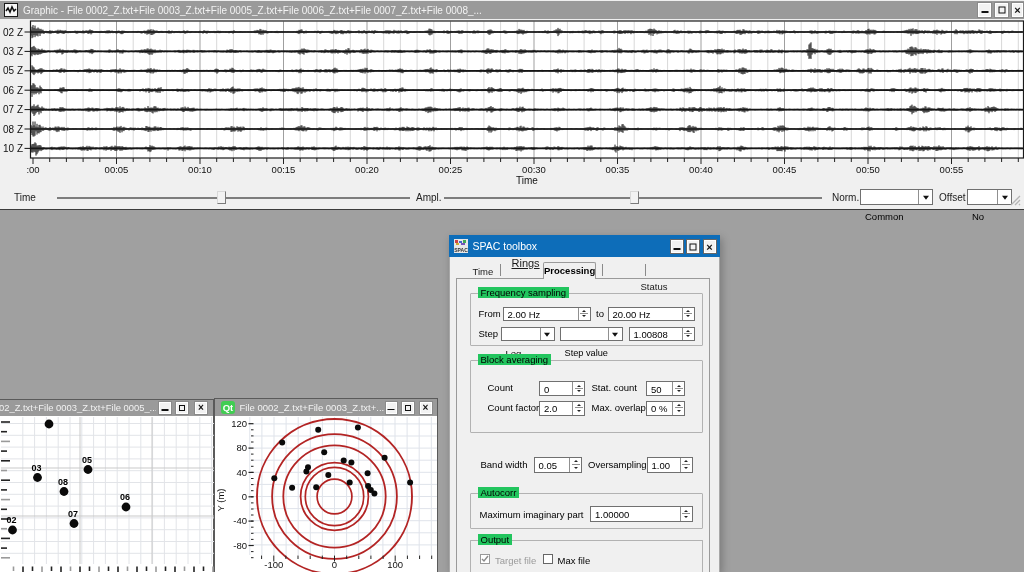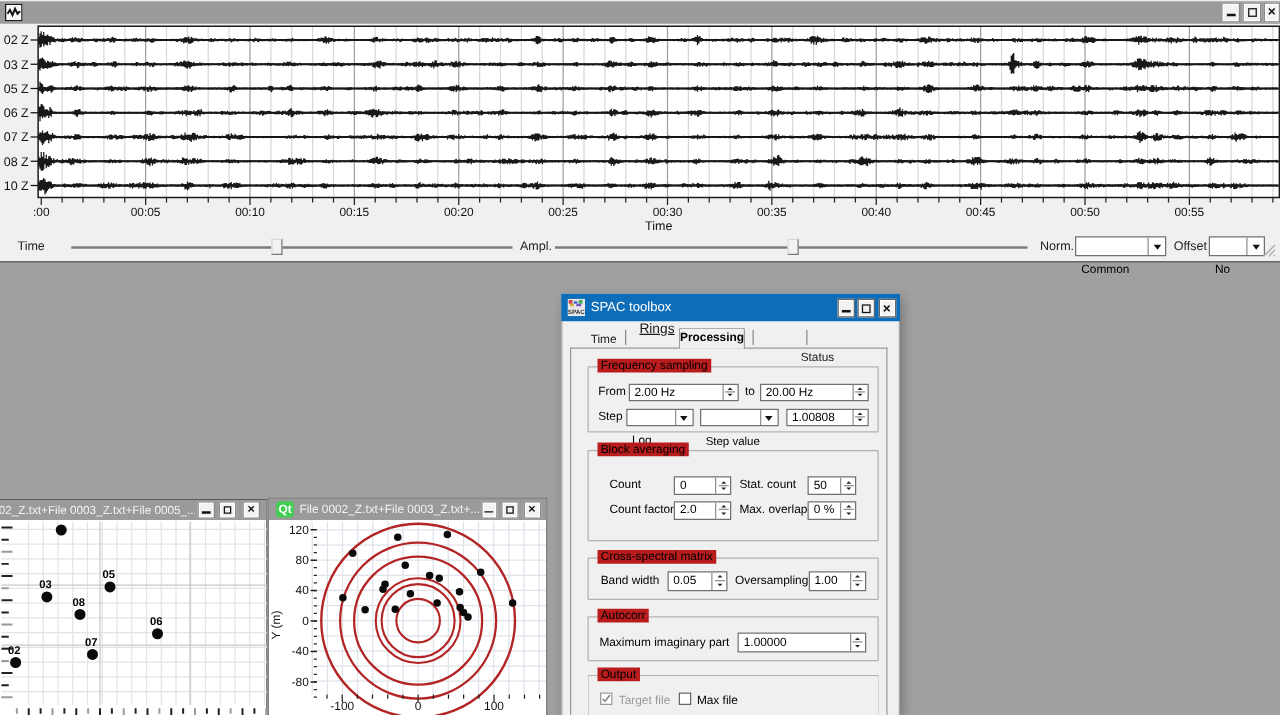--- a/index.html
+++ b/index.html
@@ -19,34 +19,35 @@
 .arr-up { position:absolute; left:50%; top:2.6px; transform:translateX(-50%);
   width:0; height:0; border-left:2.2px solid transparent; border-right:2.2px solid transparent; border-bottom:2.8px solid #222; }
 .arr-dn { position:absolute; left:50%; bottom:2.6px; transform:translateX(-50%);
   width:0; height:0; border-left:2.2px solid transparent; border-right:2.2px solid transparent; border-top:2.8px solid #222; }
 .combo { position:absolute; background:#fff; border:1px solid #707070; font-size:9.5px; color:#000; }
 .combo .tx { position:absolute; left:4px; top:50%; transform:translateY(-50%); white-space:nowrap;margin-top:19px;}
 .combo .cb { position:absolute; right:0; top:0; bottom:0; width:14px; border-left:1px solid #909090; }
 .combo .cb::after { content:""; position:absolute; left:50%; top:50%; transform:translate(-50%,-30%);
   width:0; height:0; border-left:3.5px solid transparent; border-right:3.5px solid transparent; border-top:4px solid #111; }
 .gbox { position:absolute; border:1px solid #b2b2b2; border-radius:1px; }
-.gbox .gt { position:absolute; top:-7px; left:7px; background:#b91c1c; padding:0 3px;
+.gbox .gt { position:absolute; top:-7px; left:7px; background:#22c55e; padding:0 3px;
   font-size:9.5px; color:#000; white-space:nowrap; }
 .lbl { position:absolute; font-size:9.5px; color:#000; white-space:nowrap; }
 .chk { position:absolute; width:10px; height:10px; background:#fff; border:1px solid #666; }
 </style></head>
 <body>
 
 <div class="abs" style="left:0; top:0; width:1024px; height:210px; background:#f0f0f0; border-bottom:1.5px solid #3c3c3c;">
   <div class="abs" style="left:0; top:1px; width:1024px; height:18px; background:#9a9a9a;"></div>
 
   <svg class="abs" style="left:4px; top:3px;" width="14" height="14">
     <rect x="0.5" y="0.5" width="13" height="13" fill="#f7f7f7" stroke="#1a1a1a"></rect>
     <path d="M2 8 L4 5 L6 9 L8 4 L10 8 L12 6" fill="none" stroke="#111" stroke-width="1.6"></path>
   </svg>
+  <div class="abs wtitle" style="left:23px; top:3px; width:920px; height:15px; line-height:15px; font-size:10px;">Graphic - File 0002_Z.txt+File 0003_Z.txt+File 0005_Z.txt+File 0006_Z.txt+File 0007_Z.txt+File 0008_...</div>
   <div class="tbtn" style="left:977px; top:2px; width:15px; height:16px;">
       <div class="gmin" style="top:8px;"></div>
     </div>
   <div class="tbtn" style="left:994px; top:2px; width:15px; height:16px;">
       <div class="gmax"></div>
     </div>
   <div class="tbtn" style="left:1011px; top:2px; width:13px; height:16px;">
       <div class="gx" style="top:1px; font-size:11px;">×</div>
     </div>
 
@@ -556,23 +557,20 @@
     </div>
   <div class="lbl" style="left:142px; top:165.5px;">Max. overlap</div>
   <div class="spin" style="left:196.5px; top:164.5px; width:39px; height:15px;">
       <span class="tx">0 %</span>
       <span class="btns">
         <span class="arr-up"></span>
         <span class="arr-dn"></span>
       </span>
     </div>
 
-  <div class="gbox" style="left:20px; top:210px; width:233px; height:34px;">
-      <span class="gt">Cross-spectral matrix</span>
-    </div>
   <div class="lbl" style="left:31px; top:222.5px;">Band width</div>
   <div class="spin" style="left:84px; top:220.5px; width:48.5px; height:16px;">
       <span class="tx">0.05</span>
       <span class="btns">
         <span class="arr-up"></span>
         <span class="arr-dn"></span>
       </span>
     </div>
   <div class="lbl" style="left:138.5px; top:222.5px;">Oversampling</div>
   <div class="spin" style="left:197px; top:220.5px; width:46px; height:16px;">

